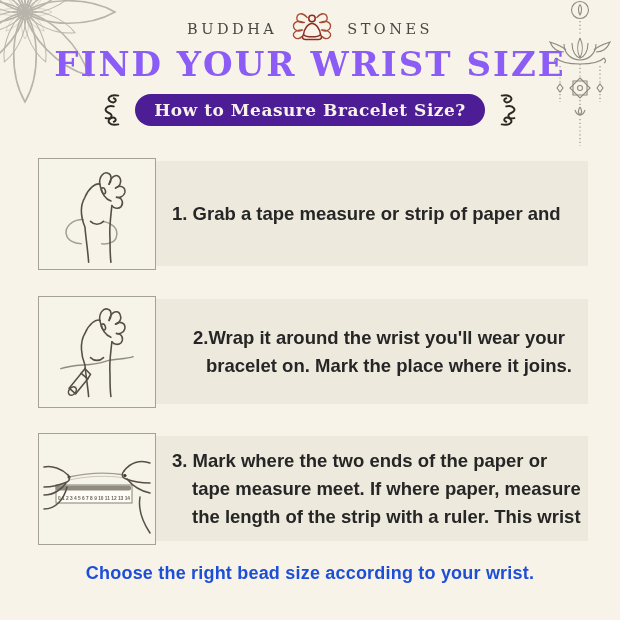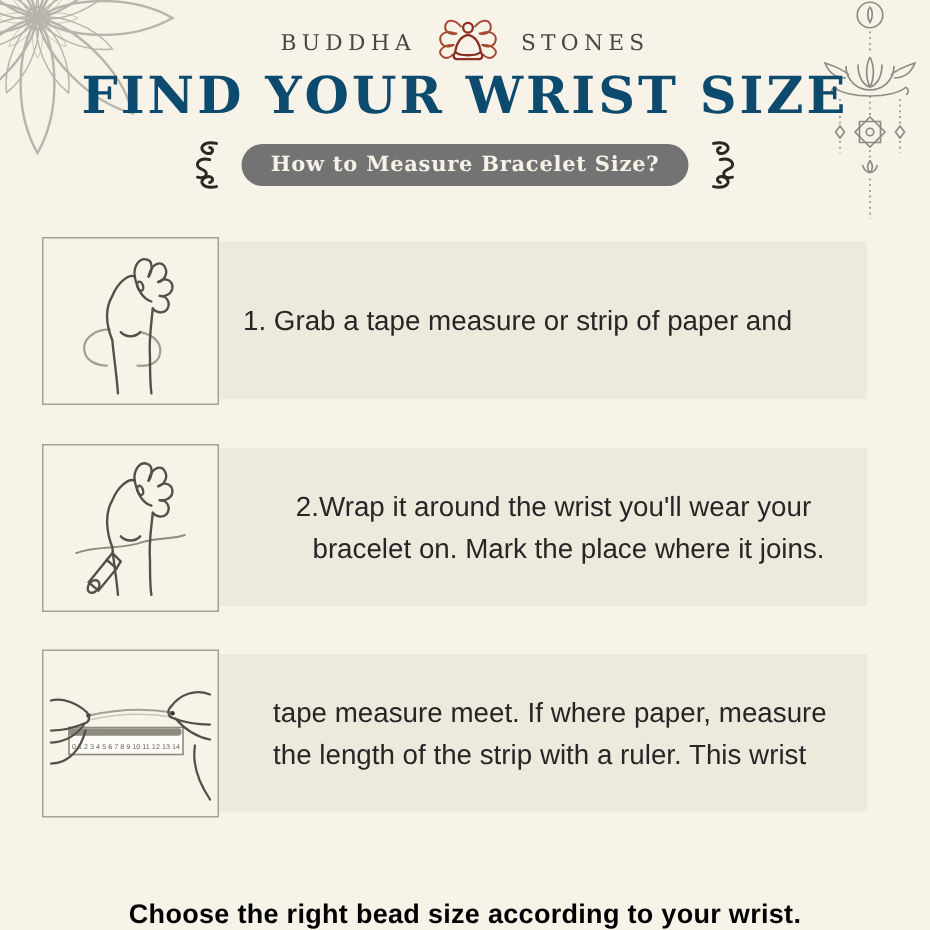--- a/index.html
+++ b/index.html
@@ -21,55 +21,55 @@
     display:flex;align-items:center;justify-content:center;gap:10px;
   }
   .logo-text{
     font-family:"DejaVu Serif", serif;
     font-size:14.5px;letter-spacing:3.5px;color:#474743;font-weight:500;
   }
   .page-title{
     position:absolute;top:44px;left:0;width:100%;
     text-align:center;
     font-family:"DejaVu Serif", serif;
-    font-weight:bold;font-size:34px;letter-spacing:2px;color:#0c4a6e;
+    font-weight:bold;font-size:34px;letter-spacing:2px;color:#8b5cf6;
     white-space:nowrap;
   }
   .badge-row{
     position:absolute;top:92px;left:0;width:100%;
     display:flex;align-items:center;justify-content:center;gap:12px;
   }
   .badge-pill{
-    background:#737373;color:#f6f2e7;
+    background:#4c1d95;color:#f6f2e7;
     font-family:"DejaVu Serif", serif;font-weight:bold;
-    font-size:14px;letter-spacing:0.5px;
+    font-size:17px;letter-spacing:0.5px;
     padding:6px 19px;border-radius:18px;white-space:nowrap;
   }
 
   
-  .steps{position:absolute;top:158px;left:28px;width:550px;}
+  .steps{position:absolute;top:158px;left:38px;width:550px;font-weight:bold;}
   .step-row{position:relative;width:550px;height:112px;margin-bottom:26px;}
   .step-row:nth-child(2){margin-bottom:25px;text-align:center;}
   .step-bar{position:absolute;left:0;right:0;top:3px;bottom:4px;background:#edeadd;}
   .step-image{
     position:absolute;left:0;top:0;width:118px;height:112px;
     background:#f6f3e9;border:1px solid #a5a196;box-sizing:border-box;
     display:flex;align-items:center;justify-content:center;
   }
   .step-text{
     position:absolute;left:134px;top:0;bottom:0;right:2px;
     display:flex;flex-direction:column;justify-content:center;
     font-size:18.5px;line-height:28px;color:#262626;
   }
   .step-text .line{white-space:nowrap;}
   .step-text .line.cont{padding-left:20px;}
 
   .footer-note{
     position:absolute;top:563px;left:0;width:100%;text-align:center;
-    font-size:18px;font-weight:bold;color:#000000;letter-spacing:0.2px;margin-top:36px;
+    font-size:18px;font-weight:bold;color:#1d4ed8;letter-spacing:0.2px;
   }
 
   svg{display:block;}
 </style>
 </head>
 <body>
 
 <div class="stage">
 
   <svg class="mandala" viewBox="-100 -100 200 200">
@@ -264,20 +264,21 @@
               <path d="M2,72 C14,72 22,62 25,50"></path>
               <path d="M108,26 C98,22 88,26 82,34"></path>
               <path d="M82,34 C79,37 80,41 84,42 C92,45 100,46 108,46"></path>
               <path d="M108,56 C98,54 90,48 85,42"></path>
               <path d="M108,96 C100,84 96,72 98,60"></path>
             </g>
           </g>
         </svg>
       </div>
       <div class="step-text">
+        <div class="line">3. Mark where the two ends of the paper or</div>
         <div class="line cont">tape measure meet. If where paper, measure</div>
         <div class="line cont">the length of the strip with a ruler. This wrist</div>
       </div>
     </div>
 
   </div>
 
   <div class="footer-note">Choose the right bead size according to your wrist.</div>
 
 </div>

